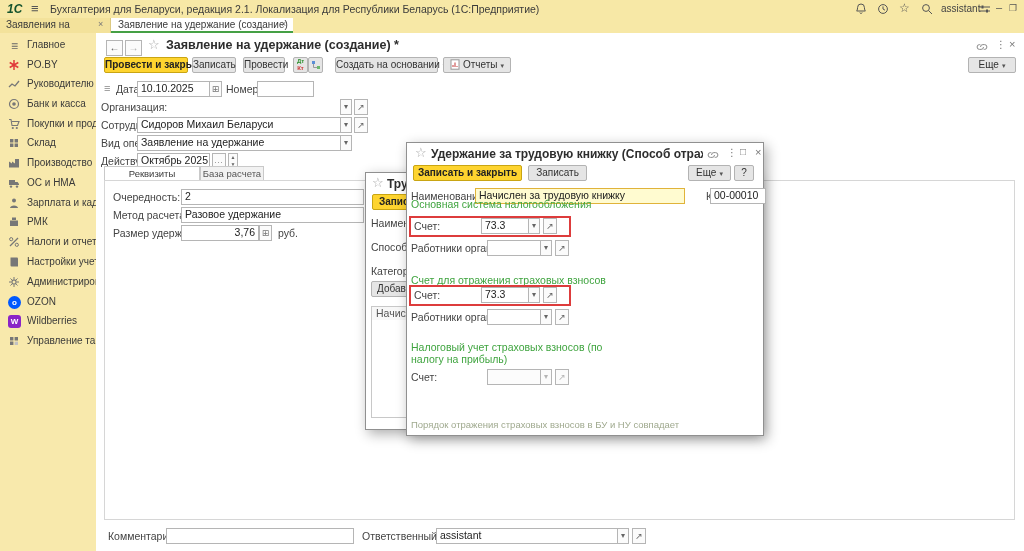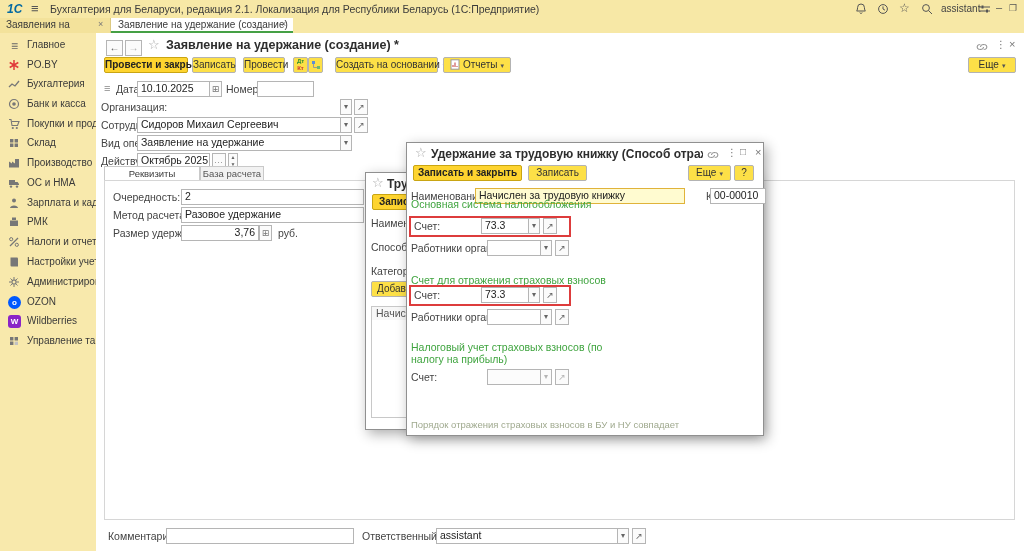--- a/index.html
+++ b/index.html
@@ -5,21 +5,21 @@
   html,body{margin:0;padding:0;background:#888;}
   #screen{position:relative;width:1024px;height:551px;background:#fff;overflow:hidden;
           font-family:"Liberation Sans","DejaVu Sans",sans-serif;font-size:10.5px;color:#3a3a3a;}
   .abs{position:absolute;}
   .lbl{position:absolute;height:16px;line-height:16px;color:#444;white-space:nowrap;}
   .fld{position:absolute;height:16px;line-height:14px;box-sizing:border-box;border:1px solid #b5b5b5;
        background:#fff;padding:0 3px;font:inherit;color:#222;white-space:nowrap;overflow:hidden;}
   input.fld{outline:none;}
   .sq{position:absolute;height:16px;box-sizing:border-box;border:1px solid #b5b5b5;background:#fbfbfb;
       text-align:center;line-height:14px;color:#666;font-size:8px;cursor:default;}
-  .btn{position:absolute;height:16px;box-sizing:border-box;border:1px solid #b3b3b3;background:#fde047;
+  .btn{position:absolute;height:16px;box-sizing:border-box;border:1px solid #b3b3b3;background:#e5e5e5;
        border-radius:2px;text-align:center;line-height:14px;color:#333;white-space:nowrap;font-size:10px;}
   .btn.yellow{background:#fed42f;border-color:#c9a513;font-weight:bold;color:#222;}
   .car{font-size:7px;color:#555;margin-left:3px;}
   .grnhdr{position:absolute;color:#3fa43f;white-space:nowrap;}
   .win{position:absolute;background:#fff;border:1px solid #909090;box-shadow:3px 4px 12px rgba(0,0,0,.32);}
   .titlebar{position:absolute;left:0;top:0;width:1024px;height:18px;background:#f7e8a6;border-bottom:1px solid #dcc981;}
   .tabbar{position:absolute;left:0;top:18px;width:1024px;height:15px;background:#f7e8a6;border-bottom:1px solid #dcc981;}
   .sidebar{position:absolute;left:0;top:33px;width:96px;height:518px;background:#f8e9ac;border-right:1px solid #e3d28d;}
   .sbitem{position:absolute;left:0;width:96px;height:18px;}
   .sbitem .ic{position:absolute;left:8px;top:2px;width:13px;height:13px;text-align:center;}
@@ -29,21 +29,21 @@
   .greenline{position:absolute;height:2px;background:#45a045;}
   svg{display:block;}
   .dis{background:#fcfcfc;color:#999;}
 </style>
 </head>
 <body>
 
 <div id="screen">
 
   <div class="titlebar">
-    <div class="abs" style="left:7px;top:2px;color:#0369a1;font-weight:bold;font-style:italic;font-size:12px;">1С</div>
+    <div class="abs" style="left:7px;top:2px;color:#14532d;font-weight:bold;font-style:italic;font-size:12px;">1С</div>
     <div class="abs" style="left:31px;top:1px;font-size:13px;color:#555;">≡</div>
     <div class="abs" style="left:50px;top:3px;color:#3b3b3b;">Бухгалтерия для Беларуси, редакция 2.1. Локализация для Республики Беларусь  (1С:Предприятие)</div>
     <div class="abs" style="left:855px;top:3px;">
       <svg width="12" height="12" viewBox="0 0 12 12">
           <path d="M6 1a3.4 3.4 0 013.4 3.4c0 2.6 1 3.6 1 3.6H1.6s1-1 1-3.6A3.4 3.4 0 016 1z" fill="none" stroke="#555" stroke-width="1"></path>
           <path d="M4.8 9.6a1.3 1.3 0 002.4 0" fill="none" stroke="#555"></path>
         </svg>
     </div>
     <div class="abs" style="left:877px;top:3px;">
       <svg width="12" height="12" viewBox="0 0 12 12">
@@ -94,21 +94,21 @@
           </svg>
         </span>
         <span class="tx">PO.BY</span>
       </div>
     <div class="sbitem" style="top:43px;">
         <span class="ic">
           <svg width="12" height="12" viewBox="0 0 12 12">
             <polyline points="1,9 4,6 7,8 11,3" fill="none" stroke="#777" stroke-width="1.3"></polyline>
           </svg>
         </span>
-        <span class="tx">Бухгалтерия</span>
+        <span class="tx">Руководителю</span>
       </div>
     <div class="sbitem" style="top:63px;">
         <span class="ic">
           <svg width="12" height="12" viewBox="0 0 12 12">
             <circle cx="6" cy="6" r="4.5" fill="none" stroke="#777" stroke-width="1.2"></circle>
             <circle cx="6" cy="6" r="1.8" fill="#777"></circle>
           </svg>
         </span>
         <span class="tx">Банк и касса</span>
       </div>
@@ -256,21 +256,21 @@
     <div class="fld" style="left:41px;top:48px;width:73px;"><span>10.10.2025</span></div>
     <div class="sq" style="left:113px;top:48px;width:13px;font-size:9px;color:#777;">⊞</div>
     <div class="lbl" style="left:130px;top:48px;">Номер:</div>
     <input class="fld" style="left: 161px; top: 48px; width: 57px;" value="">
 
     <div class="lbl" style="left:5px;top:66px;">Организация:</div>
     <div class="sq" style="left:244px;top:66px;width:12px;">▾</div>
     <div class="sq" style="left:258px;top:66px;width:14px;font-size:9px;">↗</div>
 
     <div class="lbl" style="left:5px;top:84px;">Сотрудник:</div>
-    <div class="fld" style="left:41px;top:84px;width:204px;"><span>Сидоров Михаил Сергеевич</span></div>
+    <div class="fld" style="left:41px;top:84px;width:204px;"><span>Сидоров Михаил Беларуси</span></div>
     <div class="sq" style="left:244px;top:84px;width:12px;">▾</div>
     <div class="sq" style="left:258px;top:84px;width:14px;font-size:9px;">↗</div>
 
     <div class="lbl" style="left:5px;top:102px;">Вид операции:</div>
     <div class="fld" style="left:41px;top:102px;width:204px;"><span>Заявление на удержание</span></div>
     <div class="sq" style="left:244px;top:102px;width:12px;">▾</div>
 
     <div class="lbl" style="left:5px;top:120px;">Действует с:</div>
     <div class="fld" style="left:41px;top:120px;width:73px;"><span>Октябрь 2025 г.</span></div>
     <div class="sq" style="left:116px;top:120px;width:14px;font-size:8px;letter-spacing:1px;">...</div>

